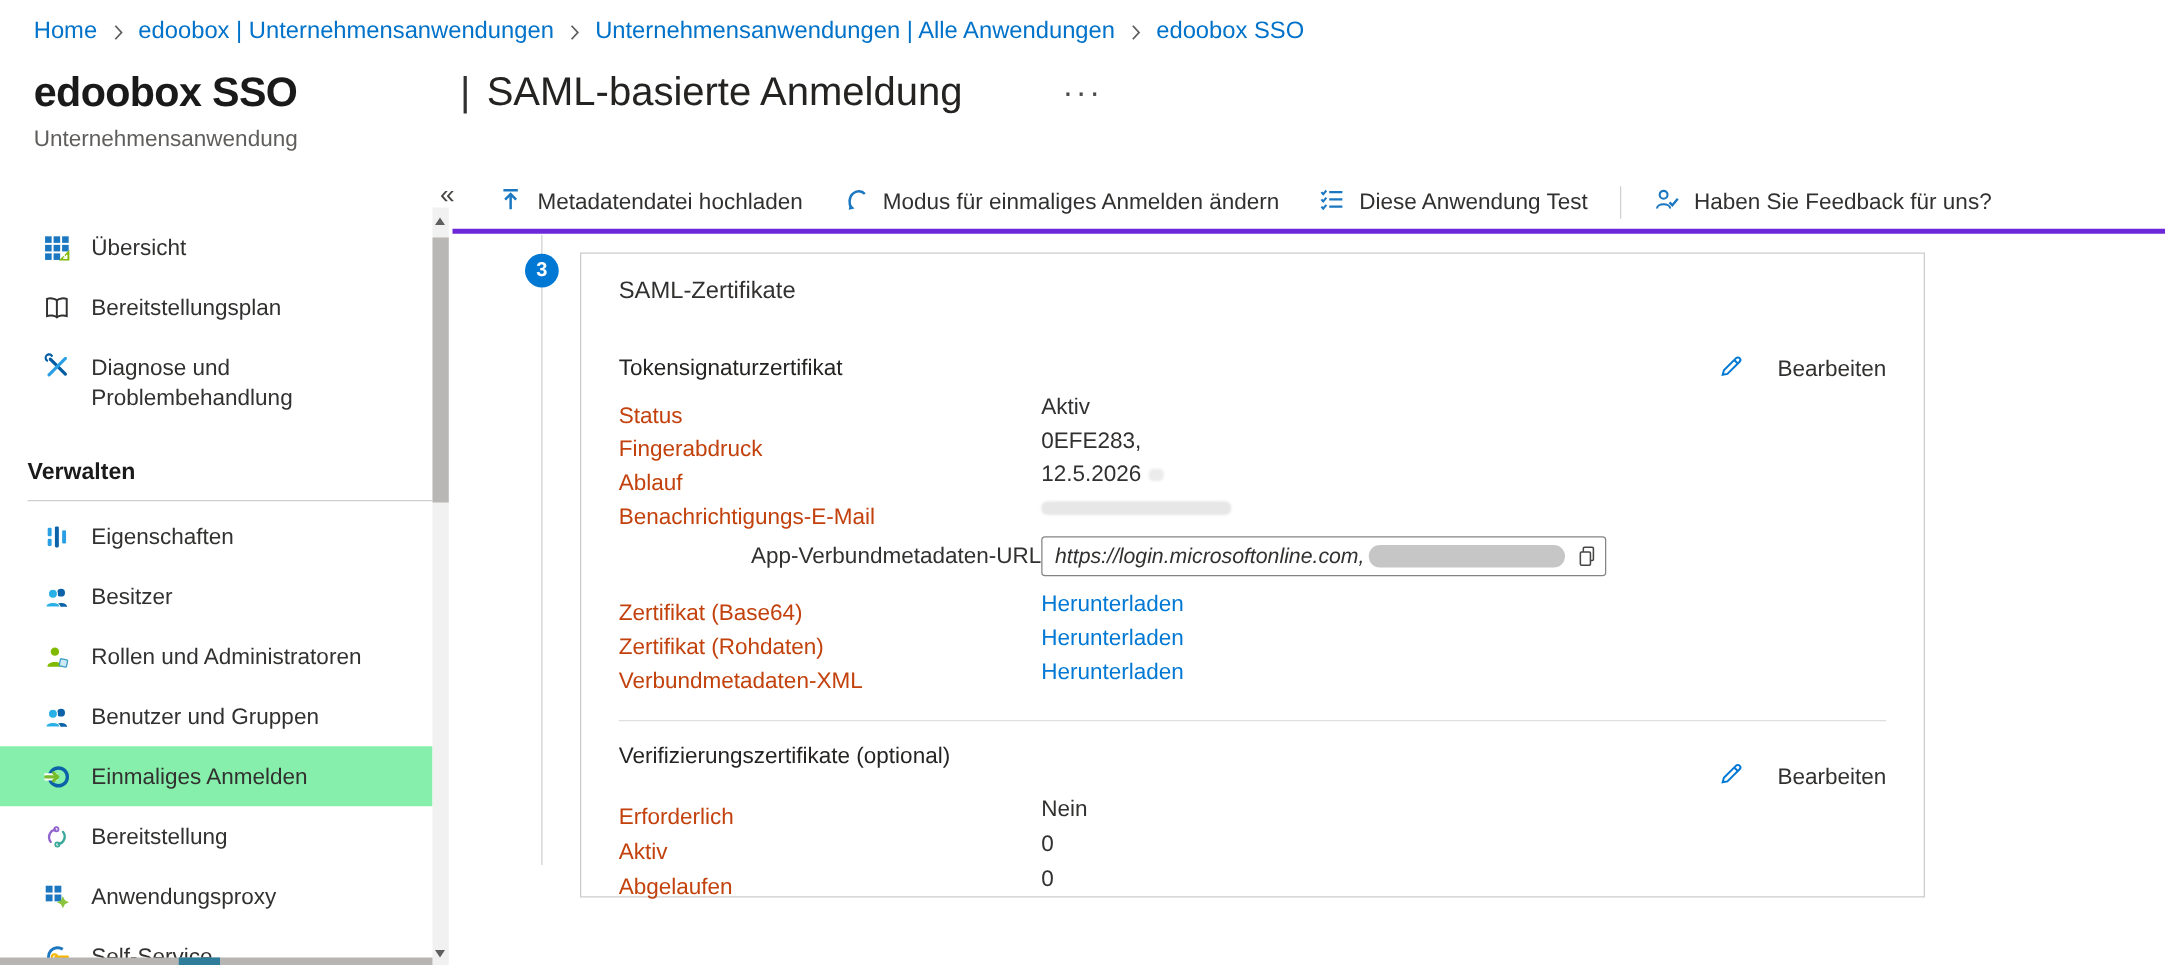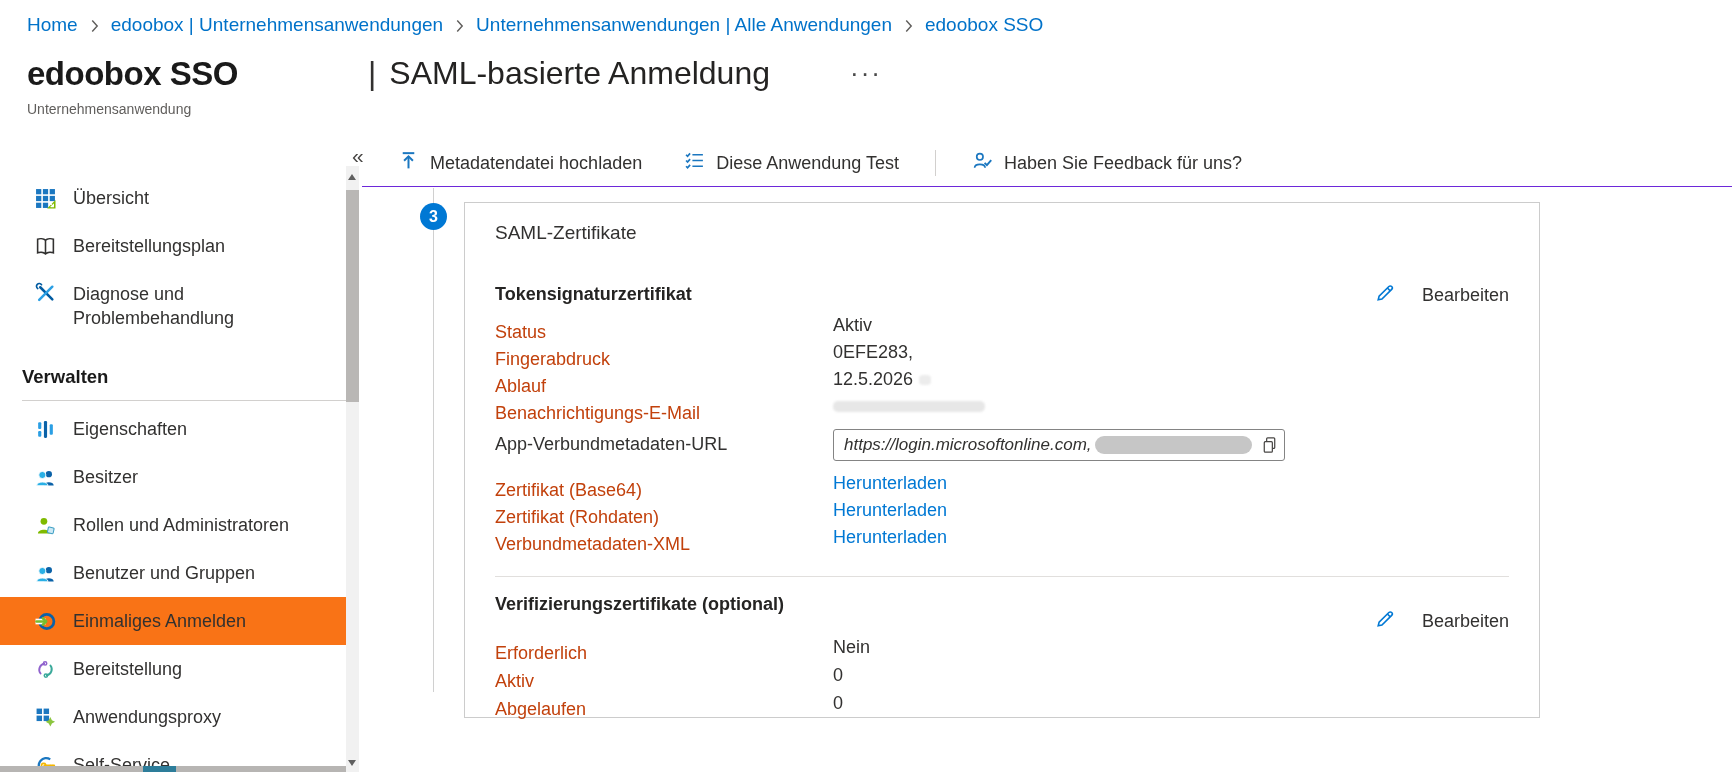--- a/index.html
+++ b/index.html
@@ -7,73 +7,73 @@
   body { font-family:"Liberation Sans", sans-serif; color:#323130; }
   .page { position:relative; width:1732px; height:772px; background:#fff; overflow:hidden; }
 
   
   .breadcrumb { position:absolute; left:27px; top:14px; display:flex; align-items:center; gap:11px; font-size:19px; }
   .breadcrumb a { color:#0072c9; text-decoration:none; cursor:pointer; white-space:nowrap; }
   .crumb-sep { display:flex; align-items:center; margin-top:1px; }
 
   
   .app-name { position:absolute; left:27px; top:55px; font-size:33px; font-weight:700; color:#1a1a1a; letter-spacing:-0.5px; }
-  .app-type { position:absolute; left:27px; top:101px; font-size:14px; color:#605e5c; }
+  .app-type { position:absolute; left:27px; top:101px; font-size:18px; color:#605e5c; }
   .page-title { position:absolute; left:368px; top:55px; font-size:32px; font-weight:300; color:#242322; display:flex; gap:13px; }
   .page-title .sep { font-weight:300; color:#323130; }
   .more-dots { position:absolute; left:850px; top:58px; font-size:26px; color:#4a4a4a; letter-spacing:2px; cursor:pointer; background:none; border:none; font-family:inherit; }
   .collapse-chevron { position:absolute; left:352px; top:144px; font-size:21px; color:#484644; cursor:pointer; background:none; border:none; font-family:inherit; }
 
   
   .sidebar { position:absolute; left:0; top:174px; width:346px; }
   .nav-item { display:flex; align-items:center; height:48px; padding-left:35px; cursor:pointer; }
   .nav-item.tall { height:72px; align-items:flex-start; padding-top:12px; }
-  .nav-item.selected { background:#f97316; }
+  .nav-item.selected { background:#86efac; }
   .nav-icon { width:21px; height:21px; flex:0 0 21px; margin-right:17px; display:flex; align-items:center; }
   .nav-icon svg { width:21px; height:21px; }
   .nav-label { font-size:18px; color:#323130; max-width:250px; line-height:24px; }
   .nav-section { margin:20px 0 0 22px; height:30px; line-height:30px; font-size:18.5px; font-weight:700; color:#1a1a1a; }
   .nav-divider { margin:8px 0 4px 22px; border-top:1px solid #d2d0ce; }
 
   
   .v-scrollbar { position:absolute; left:346px; top:166px; width:13px; height:606px; background:#f1f1f1; }
   .scroll-up, .scroll-down { position:absolute; left:2px; width:0; height:0; border-left:4.5px solid transparent; border-right:4.5px solid transparent; cursor:pointer; }
   .scroll-up { top:8px; border-bottom:6px solid #5f5f5f; }
   .scroll-down { bottom:6px; border-top:6px solid #5f5f5f; }
   .scroll-thumb { position:absolute; left:0; top:24px; width:13px; height:212px; background:#b9b7b5; cursor:pointer; }
   .bottom-strip { position:absolute; left:0; top:766px; width:346px; height:6px; background:#b7b5b3; }
   .bottom-strip-accent { position:absolute; left:143px; top:0; width:33px; height:6px; background:#2d7d9a; }
 
   
-  .toolbar { position:absolute; left:362px; top:140px; right:0; height:47px; border-bottom:1px solid #6d28d9; display:flex; align-items:center; padding-left:20px;gap:10px; }
+  .toolbar { position:absolute; left:362px; top:140px; right:0; height:47px; border-bottom:4px solid #6d28d9; display:flex; align-items:center; padding-left:20px; }
   .tb-btn { display:flex; align-items:center; gap:11px; padding:0 16px; height:36px; background:none; border:none; font-family:inherit; font-size:18px; color:#323130; cursor:pointer; white-space:nowrap; }
   .tb-btn svg { width:21px; height:21px; }
   .tb-divider { width:1px; height:26px; background:#d2d0ce; margin:0 10px; }
 
   
   .timeline { position:absolute; left:433px; top:188px; width:1px; height:504px; background:#d0d0d0; }
   .step-badge { position:absolute; left:420px; top:203px; width:27px; height:27px; border-radius:50%; background:#0078d4; color:#fff; font-size:16px; font-weight:700; text-align:center; line-height:27px; }
 
   
   .card { position:absolute; left:464px; top:202px; width:1076px; height:516px; border:1px solid #cccccc; background:#fff; padding:18px 30px; }
   .card-title { font-size:19px; color:#323130; line-height:20px; margin-top:2px; }
   .section-header { display:flex; justify-content:space-between; align-items:flex-start; height:24px; margin-top:39px; }
-  .section-title { font-size:18px; font-weight:700; color:#252423; line-height:24px; }
+  .section-title { font-size:18px; font-weight:400; color:#252423; line-height:24px; }
   .edit-btn { display:flex; align-items:center; gap:26px; background:none; border:none; font-family:inherit; font-size:18px; color:#323130; cursor:pointer; }
   .edit-btn svg { width:21px; height:21px; }
   .edit-btn.offset { position:relative; top:16px; }
   .rows { margin-top:6px; }
   .row { display:flex; align-items:center; height:27px; font-size:18px; }
   .row .lbl { width:338px; flex:0 0 338px; color:#c2410c;margin-top:13px; }
   .row .val { color:#323130; display:flex; align-items:center; }
   .v-rows { margin-top:17px; }
   .v-rows .row { height:28px; }
   .dl-rows { margin-top:9px; }
   .link { color:#0078d4; text-decoration:none; cursor:pointer; }
-  .url-row { display:flex; align-items:center; height:33px; margin-top:8px; font-size:18px; }
+  .url-row { display:flex; align-items:center; height:33px; margin-top:8px; font-size:18px;text-align:right; }
   .url-row .lbl { width:338px; flex:0 0 338px; }
   .url-input { position:relative; width:452px; height:32px; border:1px solid #848484; border-radius:3px; background:#fff; display:flex; align-items:center; padding:0 32px 0 10px; cursor:text; }
   .url-text { font-size:17px; color:#323130; white-space:nowrap;font-style:italic; }
   .url-redaction { display:inline-block; width:168px; height:18px; background:#c6c6c6; border-radius:9px; margin-left:3px; }
   .copy-btn { position:absolute; right:5px; top:50%; transform:translateY(-50%); background:none; border:none; cursor:pointer; padding:0; line-height:0; }
   .copy-btn svg { width:19px; height:19px; }
   .email-redaction { display:inline-block; width:152px; height:11px; background:#e7e7e7; border-radius:5px; filter:blur(1px); }
   .tiny-redaction { display:inline-block; width:12px; height:10px; background:#ececec; border-radius:4px; margin-left:6px; filter:blur(1px); }
   .card-divider { margin-top:25px; border-top:1px solid #e1dfdd; }
   .section-header.second { margin-top:15px; }
@@ -259,20 +259,27 @@
   </div>
 
   <div class="toolbar">
     <button class="tb-btn">
       <span><svg viewBox="0 0 20 20" fill="none" stroke="#1b77c0">
             <path d="M4.5 3 H15.5" stroke-width="1.9"></path>
             <path d="M10 17.5 V6.2" stroke-width="1.9"></path>
             <path d="M5.8 10.2 L10 6 L14.2 10.2" stroke-width="1.9"></path>
           </svg></span>
       <span>Metadatendatei hochladen</span>
+    </button>
+    <button class="tb-btn">
+      <span><svg viewBox="0 0 20 20" fill="none" stroke="#1b77c0" stroke-width="1.9">
+            <path d="M6.8 17 C4.6 13.4 4.9 8.3 7.9 5.6 C10.7 3.1 14.8 3.4 17 5.9"></path>
+            <polygon points="4.7,17.9 9.2,17 5.8,13.8" fill="#1b77c0" stroke="none"></polygon>
+          </svg></span>
+      <span>Modus für einmaliges Anmelden ändern</span>
     </button>
     <button class="tb-btn">
       <span><svg viewBox="0 0 20 20" fill="none" stroke="#1b77c0" stroke-width="1.6">
             <path d="M8 4.5 H18 M8 10 H18 M8 15.5 H18"></path>
             <path d="M2 4.5 L3.4 6 L5.8 3.2 M2 10 L3.4 11.5 L5.8 8.7 M2 15.5 L3.4 17 L5.8 14.2"></path>
           </svg></span>
       <span>Diese Anwendung Test</span>
     </button>
     <div class="tb-divider"></div>
     <button class="tb-btn">

